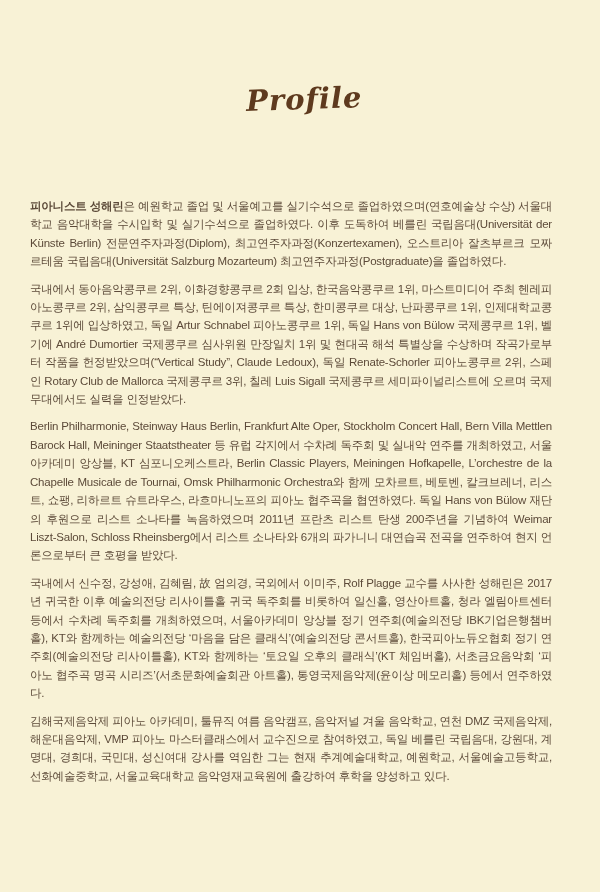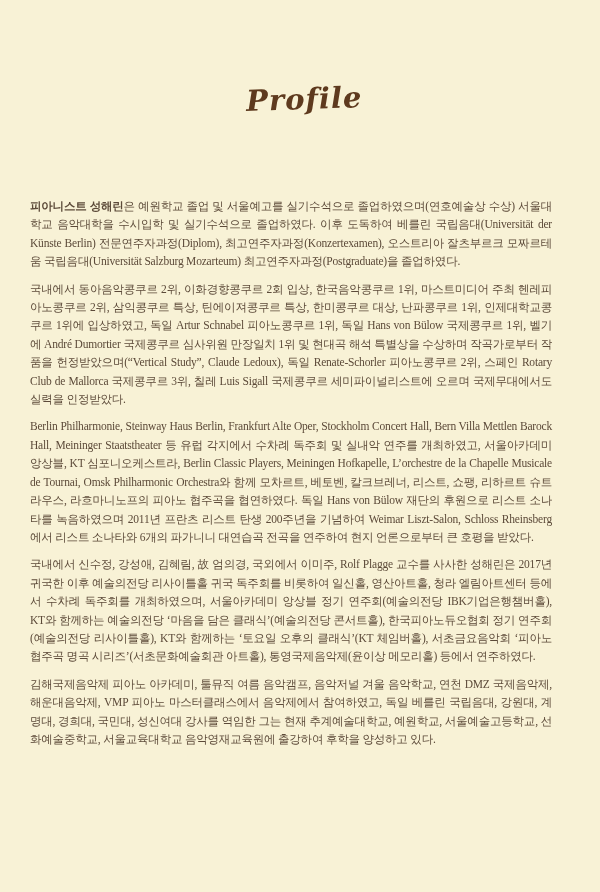--- a/index.html
+++ b/index.html
@@ -34,21 +34,20 @@
     width: 540px;
     color: #5c4a39;
   }
   .content p {
     margin: 0 18px 9px 0;
     font-size: 11.5px;
     line-height: 18.4px;
     text-align: justify;
     word-break: normal;
     letter-spacing: -0.2px;
-    font-family: Liberation Serif, serif;
   }
   .content p .lead {
     font-weight: 700;
   }
 </style>
 </head>
 <body>
 
 <div class="page">
 
@@ -58,17 +57,17 @@
 
     <p><span class="lead">피아니스트 성해린</span><span>은 예원학교 졸업 및 서울예고를 실기수석으로 졸업하였으며(연호예술상 수상) 서울대학교 음악대학을 수시입학 및 실기수석으로 졸업하였다. 이후 도독하여 베를린 국립음대(Universität der Künste Berlin) 전문연주자과정(Diplom), 최고연주자과정(Konzertexamen), 오스트리아 잘츠부르크 모짜르테움 국립음대(Universität Salzburg Mozarteum) 최고연주자과정(Postgraduate)을 졸업하였다.</span></p>
 
 
     <p>국내에서 동아음악콩쿠르 2위, 이화경향콩쿠르 2회 입상, 한국음악콩쿠르 1위, 마스트미디어 주최 헨레피아노콩쿠르 2위, 삼익콩쿠르 특상, 틴에이져콩쿠르 특상, 한미콩쿠르 대상, 난파콩쿠르 1위, 인제대학교콩쿠르 1위에 입상하였고, 독일 Artur Schnabel 피아노콩쿠르 1위, 독일 Hans von Bülow 국제콩쿠르 1위, 벨기에 André Dumortier 국제콩쿠르 심사위원 만장일치 1위 및 현대곡 해석 특별상을 수상하며 작곡가로부터 작품을 헌정받았으며(“Vertical Study”, Claude Ledoux), 독일 Renate-Schorler 피아노콩쿠르 2위, 스페인 Rotary Club de Mallorca 국제콩쿠르 3위, 칠레 Luis Sigall 국제콩쿠르 세미파이널리스트에 오르며 국제무대에서도 실력을 인정받았다.</p>
 
     <p>Berlin Philharmonie, Steinway Haus Berlin, Frankfurt Alte Oper, Stockholm Concert Hall, Bern Villa Mettlen Barock Hall, Meininger Staatstheater 등 유럽 각지에서 수차례 독주회 및 실내악 연주를 개최하였고, 서울아카데미 앙상블, KT 심포니오케스트라, Berlin Classic Players, Meiningen Hofkapelle, L’orchestre de la Chapelle Musicale de Tournai, Omsk Philharmonic Orchestra와 함께 모차르트, 베토벤, 칼크브레너, 리스트, 쇼팽, 리하르트 슈트라우스, 라흐마니노프의 피아노 협주곡을 협연하였다. 독일 Hans von Bülow 재단의 후원으로 리스트 소나타를 녹음하였으며 2011년 프란츠 리스트 탄생 200주년을 기념하여 Weimar Liszt-Salon, Schloss Rheinsberg에서 리스트 소나타와 6개의 파가니니 대연습곡 전곡을 연주하여 현지 언론으로부터 큰 호평을 받았다.</p>
 
     <p>국내에서 신수정, 강성애, 김혜림, 故 엄의경, 국외에서 이미주, Rolf Plagge 교수를 사사한 성해린은 2017년 귀국한 이후 예술의전당 리사이틀홀 귀국 독주회를 비롯하여 일신홀, 영산아트홀, 청라 엘림아트센터 등에서 수차례 독주회를 개최하였으며, 서울아카데미 앙상블 정기 연주회(예술의전당 IBK기업은행챔버홀), KT와 함께하는 예술의전당 ‘마음을 담은 클래식’(예술의전당 콘서트홀), 한국피아노듀오협회 정기 연주회(예술의전당 리사이틀홀), KT와 함께하는 ‘토요일 오후의 클래식’(KT 체임버홀), 서초금요음악회 ‘피아노 협주곡 명곡 시리즈’(서초문화예술회관 아트홀), 통영국제음악제(윤이상 메모리홀) 등에서 연주하였다.</p>
 
-    <p>김해국제음악제 피아노 아카데미, 툴뮤직 여름 음악캠프, 음악저널 겨울 음악학교, 연천 DMZ 국제음악제, 해운대음악제, VMP 피아노 마스터클래스에서 음악제에서 참여하였고, 독일 베를린 국립음대, 강원대, 계명대, 경희대, 국민대, 성신여대 강사를 역임한 그는 현재 추계예술대학교, 예원학교, 서울예술고등학교, 선화예술중학교, 서울교육대학교 음악영재교육원에 출강하여 후학을 양성하고 있다.</p>
+    <p>김해국제음악제 피아노 아카데미, 툴뮤직 여름 음악캠프, 음악저널 겨울 음악학교, 연천 DMZ 국제음악제, 해운대음악제, VMP 피아노 마스터클래스에서 교수진으로 참여하였고, 독일 베를린 국립음대, 강원대, 계명대, 경희대, 국민대, 성신여대 강사를 역임한 그는 현재 추계예술대학교, 예원학교, 서울예술고등학교, 선화예술중학교, 서울교육대학교 음악영재교육원에 출강하여 후학을 양성하고 있다.</p>
 
   </div>
 
 </div>
 
 </body></html>

